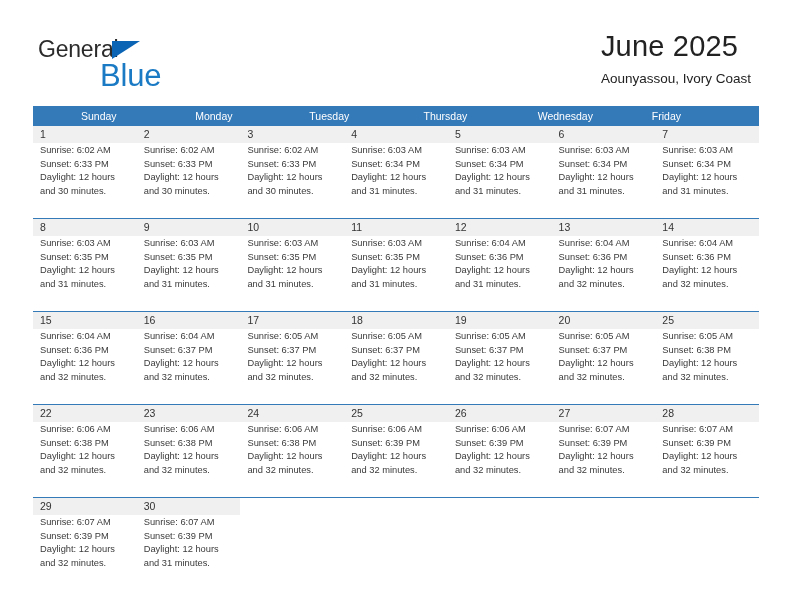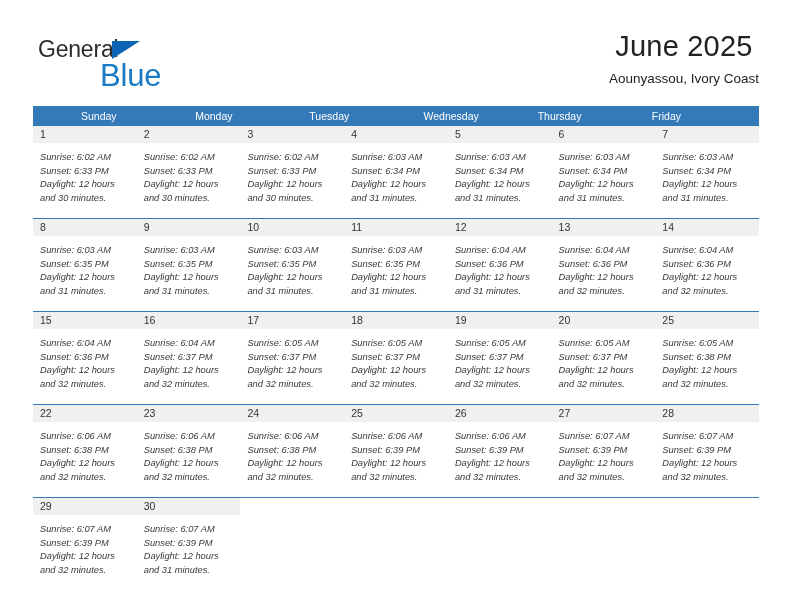--- a/index.html
+++ b/index.html
@@ -54,23 +54,23 @@
     position: absolute;
     left: 62px;
     top: 22px;
     font-size: 31px;
     letter-spacing: -0.2px;
     color: #1a7ac4;
     font-family: "Liberation Sans", sans-serif;
   }
   .title-block {
     position: absolute;
-    right: 0;
+    right: 8px;
     top: 0;
-    text-align: center;
+    text-align: left;
   }
   .month-title {
     font-size: 29px;
     color: #222222;
     line-height: 36px;
     font-weight: normal;
     letter-spacing: 0.2px;
   }
   .location {
     font-size: 13.5px;
@@ -119,22 +119,21 @@
     background: #f0f0f0;
     height: 17px;
   }
   .day-num {
     font-size: 10.5px;
     color: #333333;
     line-height: 17px;
     padding-left: 7px;
   }
   .day-body {
-    padding: 8px 7px 0 7px;
-    font-style: italic;
+    padding: 1px 7px 0 7px;
   }
   .day-line {
     font-size: 9.3px;
     line-height: 13.5px;
     color: #3a3a3a;
     white-space: nowrap;
   }
   .day.empty .day-num-strip { background: #f0f0f0; }
   .week.short .day { height: 92px; }
   .week.short .day.blank .day-num-strip { background: transparent; }
@@ -157,22 +156,22 @@
       <div class="location">Aounyassou, Ivory Coast</div>
     </div>
 
   </div>
 
   <div class="calendar">
     <div class="weekday-row" id="weekday-row">
         <div class="weekday">Sunday</div>
         <div class="weekday">Monday</div>
         <div class="weekday">Tuesday</div>
+        <div class="weekday">Thursday</div>
         <div class="weekday">Wednesday</div>
-        <div class="weekday">Thursday</div>
         <div class="weekday">Friday</div>
       </div>
     <div id="weeks-container">
         <div class="week">
           <div class="week-inner">
             <div class="day">
               <div class="day-num-strip">
                 <div class="day-num">1</div>
               </div>
               <div class="day-body">

